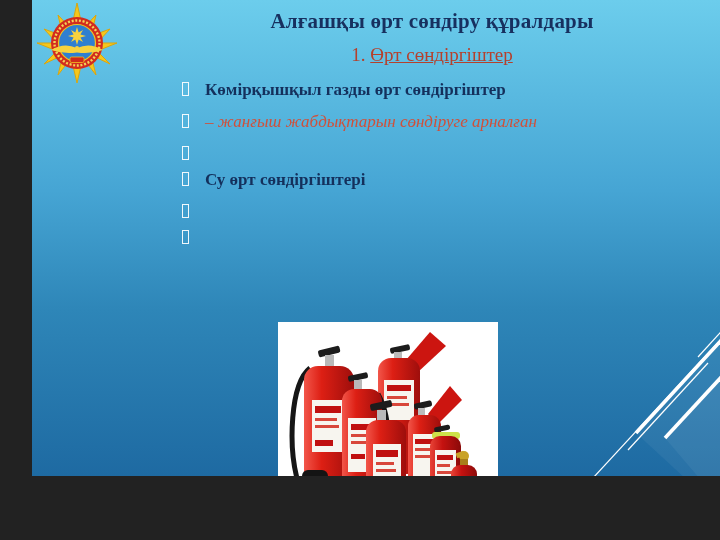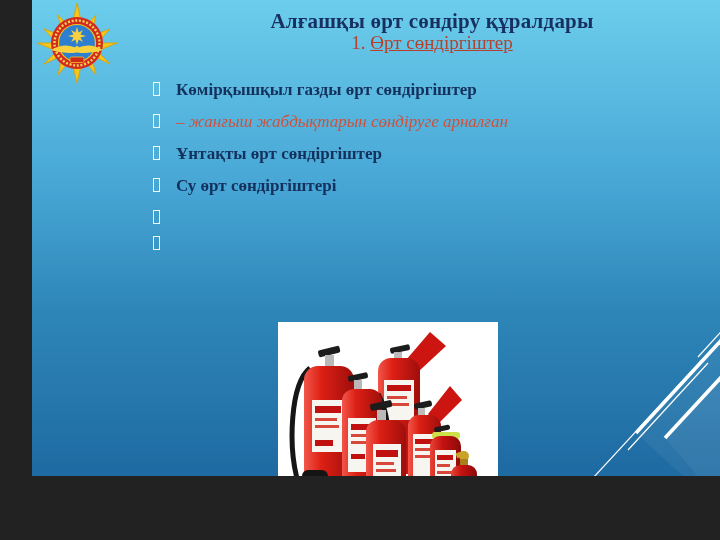--- a/index.html
+++ b/index.html
@@ -12,27 +12,27 @@
     margin-left:32px;
   }
   .emblem{position:absolute;left:5px;top:3px;width:80px;height:80px;}
   .title{
     position:absolute;left:130px;top:9px;width:540px;
     text-align:center;
     font-size:21px;font-weight:bold;color:#17305f;
     letter-spacing:0.2px;
   }
   .subtitle{
-    position:absolute;left:130px;top:32px;width:540px;
+    position:absolute;left:130px;top:44px;width:540px;
     text-align:center;
     font-size:19px;color:#b5402c;
   }
   .subtitle .link{text-decoration:underline;}
   .bullets{
-    position:absolute;left:121px;top:78px;width:486px;
+    position:absolute;left:150px;top:78px;width:486px;
     margin:0;padding:0;list-style:none;
   }
   .bullets li{
     display:flex;align-items:flex-start;
     margin:0 0 8px 0;
     line-height:24px;
   }
   .glyph{
     flex:0 0 auto;
     width:5px;height:12px;
@@ -87,21 +87,20 @@
         <span class="btext b-bold">Көмірқышқыл газды өрт сөндіргіштер</span>
       </li>
 
       <li>
         <span class="glyph"></span>
         <span class="btext b-italic"> – жанғыш жабдықтарын сөндіруге арналған</span>
       </li>
 
       <li>
         <span class="glyph"></span>
-        <span class="btext b-bold">Ұнтақты өрт сөндіргіштер</span>
       </li>
 
       <li>
         <span class="glyph"></span>
         <span class="btext b-bold">Су өрт сөндіргіштері</span>
       </li>
 
       <li>
         <span class="glyph"></span>
       </li>

